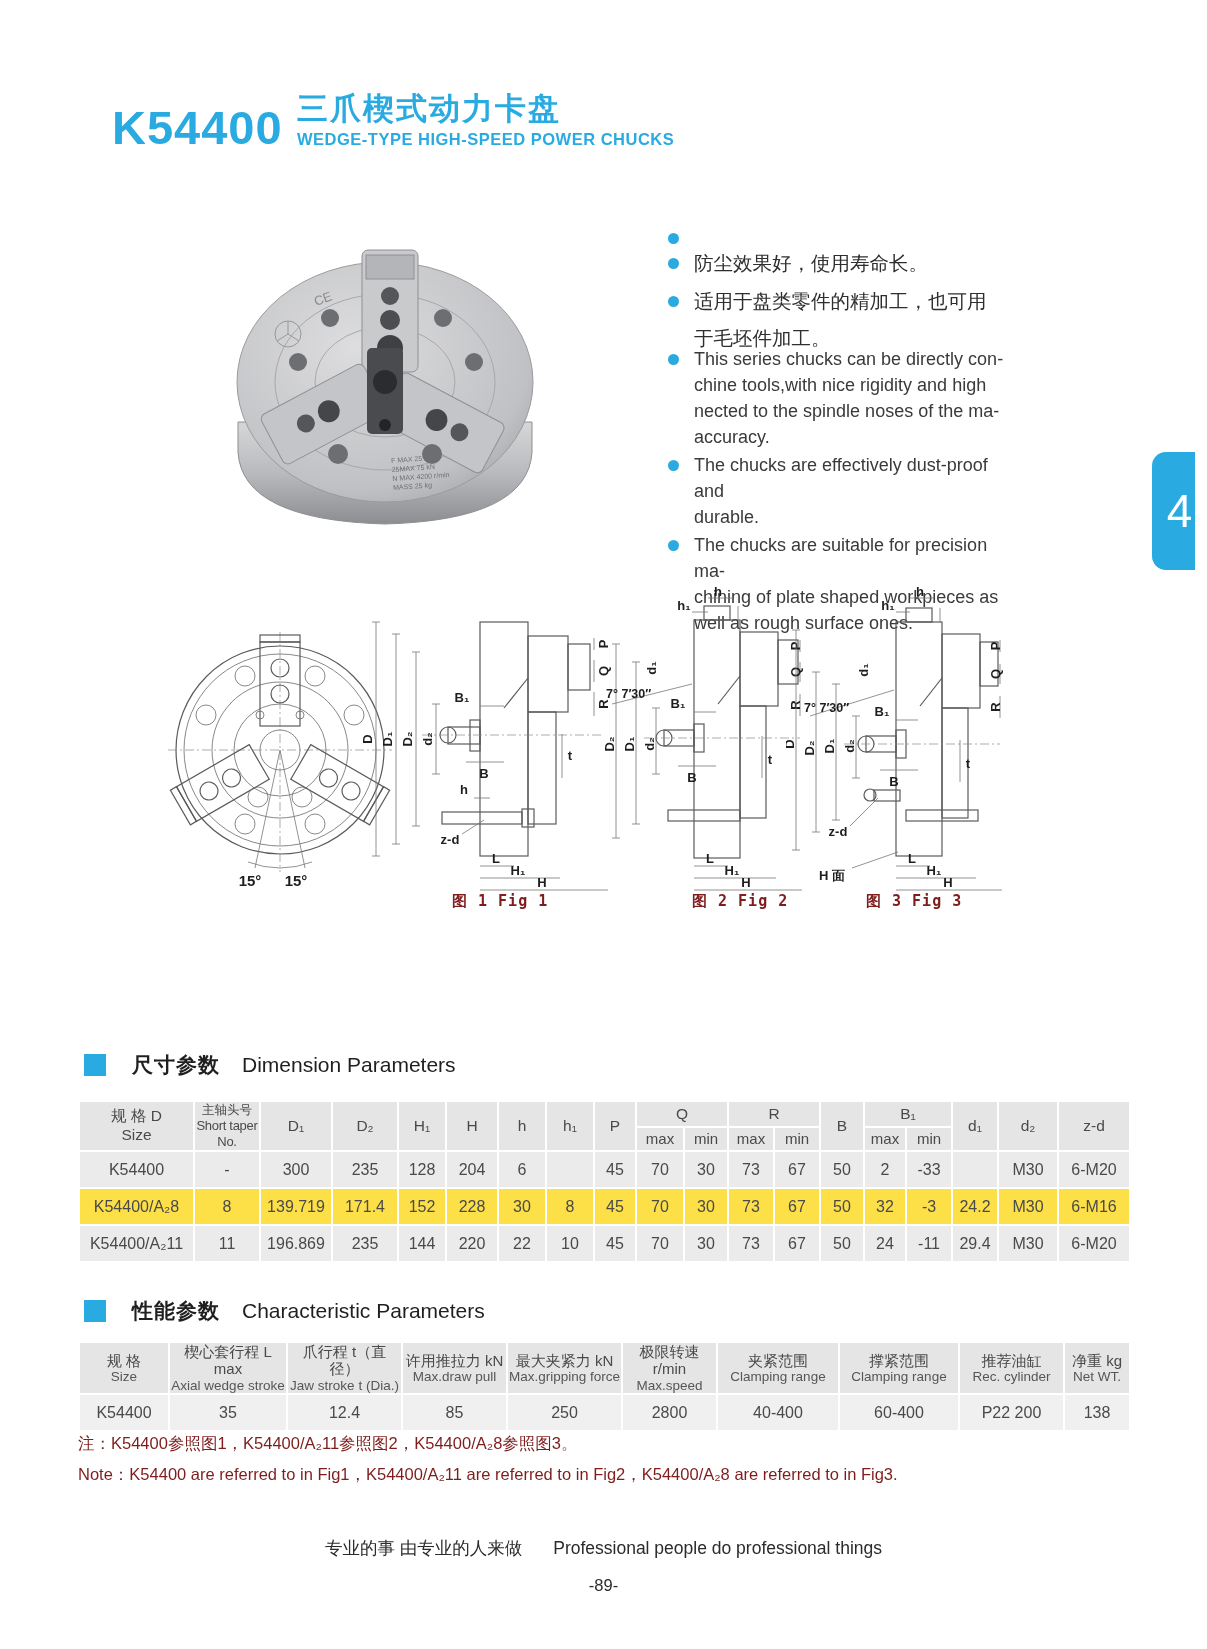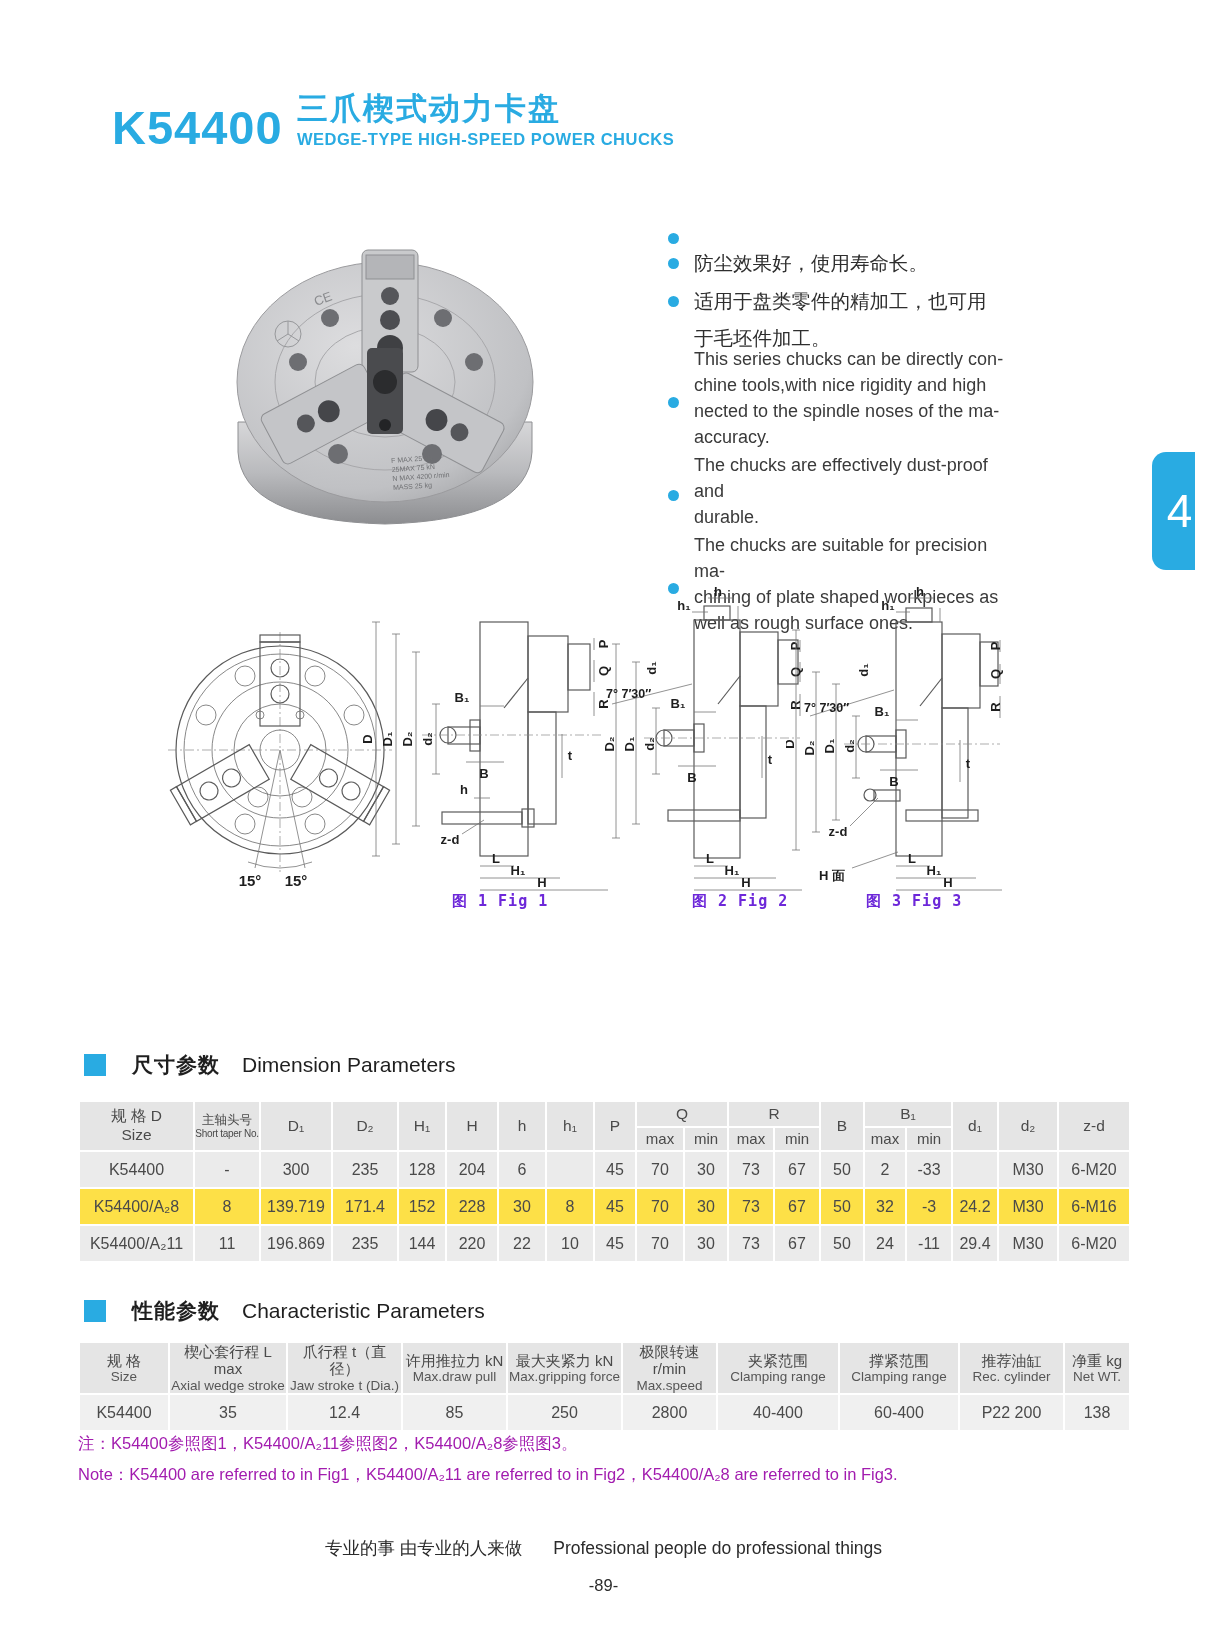--- a/index.html
+++ b/index.html
@@ -16,64 +16,64 @@
   .features{left:668px;width:350px;}
   .features-cn{top:220px;}
   .features-en{top:346px;}
   .feature{display:flex;align-items:flex-start;}
   .feature .dot{flex:0 0 11px;width:11px;height:11px;border-radius:50%;background:#29abe2;margin-right:15px;}
   .features-cn .feature{margin-bottom:1px;}
   .features-cn .ftext{font-size:19.5px;line-height:37px;color:#2e2e2e;}
   .features-cn .dot{margin-top:13px;}
   .features-en .ftext{font-size:18px;line-height:26px;color:#3a3a3a;}
   .features-en .dot{margin-top:8px;}
-  .features-en .feature{margin-bottom:2px;align-items:center;}
+  .features-en .feature{margin-bottom:2px;}
 
   
   .tab4{left:1152px;top:452px;width:55px;height:118px;background:#29abe2;border-radius:14px 0 0 14px;
         color:#fff;font-size:46px;display:flex;align-items:center;justify-content:center;}
 
   
   svg.fig{position:absolute;}
   .ln{stroke:#5a5a5a;stroke-width:1.2;fill:none;}
   .lnthin{stroke:#6a6a6a;stroke-width:.8;fill:none;}
   .dim{stroke:#777;stroke-width:.8;fill:none;}
   .cl{stroke:#8a8a8a;stroke-width:.7;fill:none;stroke-dasharray:9 3 2 3;}
   text.lab{font:bold 13px "Liberation Sans","DejaVu Sans",sans-serif;fill:#1e1e1e;}
   text.lab15{font:bold 15px "Liberation Sans","DejaVu Sans",sans-serif;fill:#1e1e1e;}
   text.ang{font:bold 12.5px "Liberation Sans","DejaVu Sans",sans-serif;fill:#1e1e1e;}
   .caption{position:absolute;font-family:"DejaVu Sans Mono","Liberation Mono",monospace;
-           font-size:15px;font-weight:600;color:#6d28d9;letter-spacing:1px;}
+           font-size:15px;font-weight:600;color:#7f1d1d;letter-spacing:1px;}
 
   
   .sec{display:flex;align-items:center;}
   .sec .sq{width:22px;height:22px;background:#29abe2;margin-right:26px;}
   .sec .cn{font-size:21px;font-weight:700;color:#1f1f1f;letter-spacing:1px;}
   .sec .en{font-size:21px;font-weight:400;color:#1f1f1f;margin-left:22px;}
 
   
   table{border-collapse:collapse;table-layout:fixed;}
   .dim-table{left:78px;top:1100px;width:1051px;}
   .char-table{left:78px;top:1341px;width:1051px;}
   th,td{border:2px solid #ffffff;text-align:center;vertical-align:middle;
         font-weight:400;color:#4a4a4a;padding:0;overflow:hidden;}
   thead th{background:#e5e5e5;font-size:15.5px;line-height:1.15;}
   .dim-table thead tr:first-child th{height:24px;}
   .dim-table thead tr:last-child th{height:22px;font-size:15px;}
   .dim-table tbody td{background:#ebebeb;height:35px;font-size:16px;}
   .dim-table tbody tr.row-white td{background:#fde047;}
   .hdr2 div{line-height:1.2;}
-  .tiny{font-size:10px;letter-spacing:-.3px;}
+  .tiny{font-size:13px;letter-spacing:-.3px;}
   .char-table thead th{height:48px;}
   .char-table thead th .cn{font-size:15px;}
   .char-table thead th .en{font-size:13.5px;color:#565656;}
   .char-table tbody td{background:#f0f0f0;height:35px;font-size:16px;}
 
   
-  .notes{left:78px;top:1428px;font-size:16.5px;color:#a21caf;line-height:31px;}
+  .notes{left:78px;top:1428px;font-size:16.5px;color:#7f1d1d;line-height:31px;}
   .footer{left:0;top:1536px;width:1207px;text-align:center;font-size:17.5px;color:#2b2b2b;}
   .footer .en{margin-left:26px;}
   .pagenum{left:0;top:1576px;width:1207px;text-align:center;font-size:16.5px;color:#2b2b2b;}
 </style>
 </head>
 <body>
 
 <div class="page">
 
   <div class="abs model">K54400</div>

